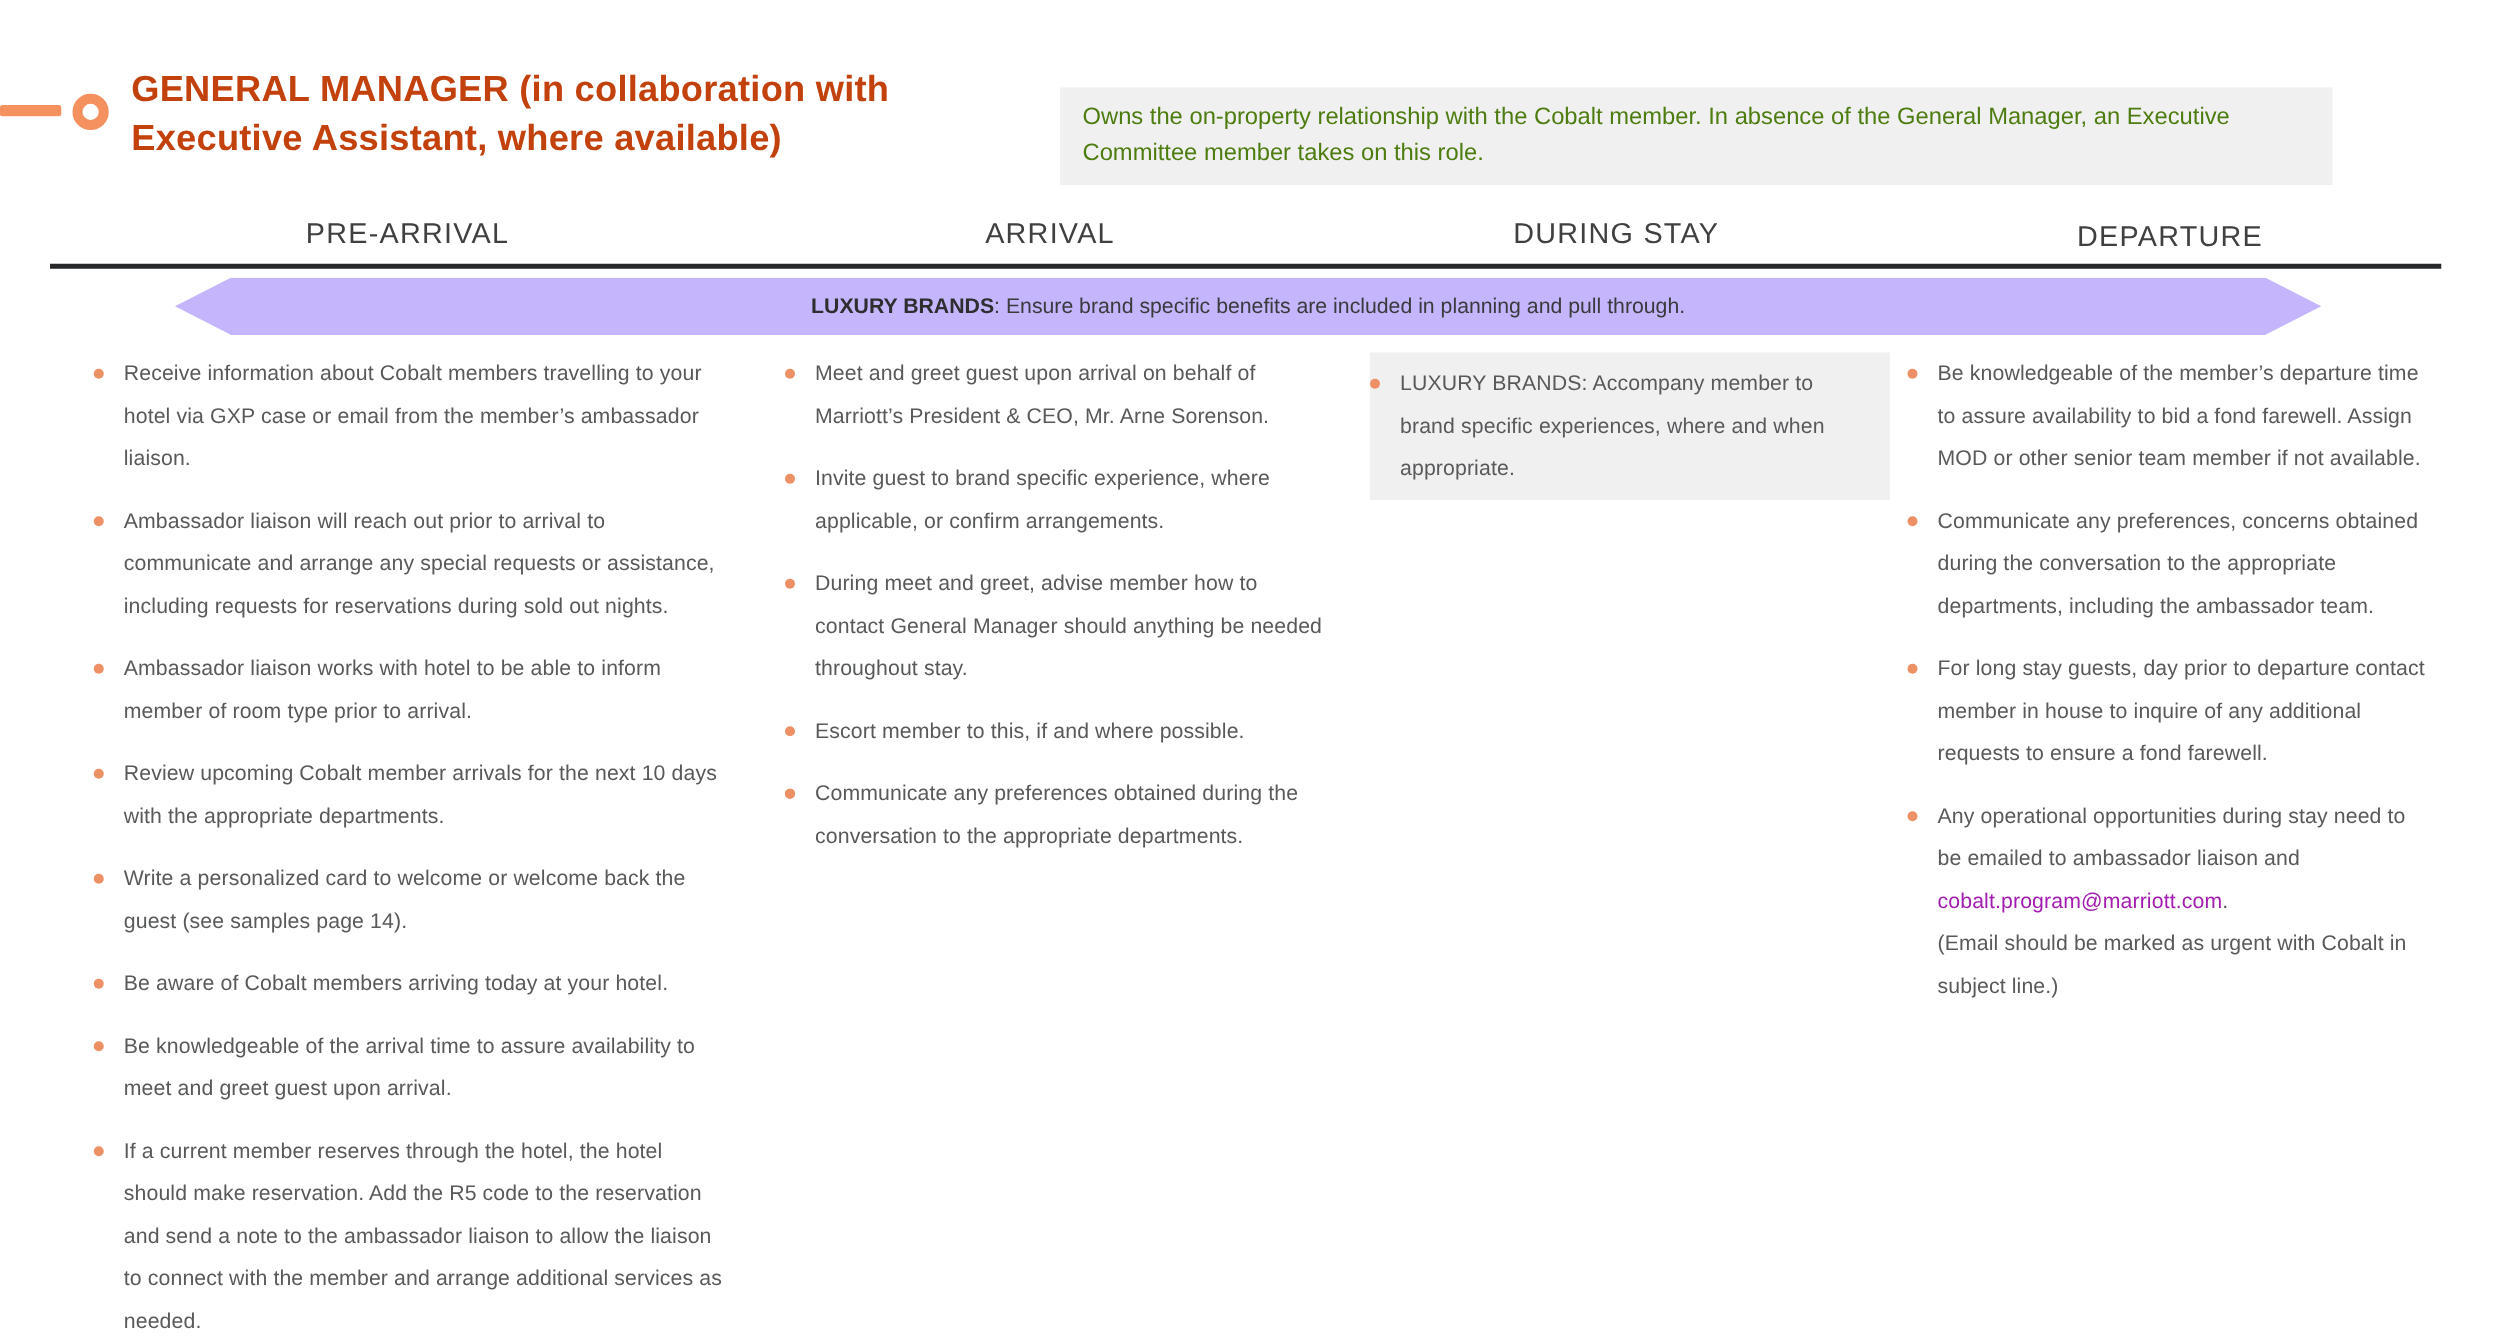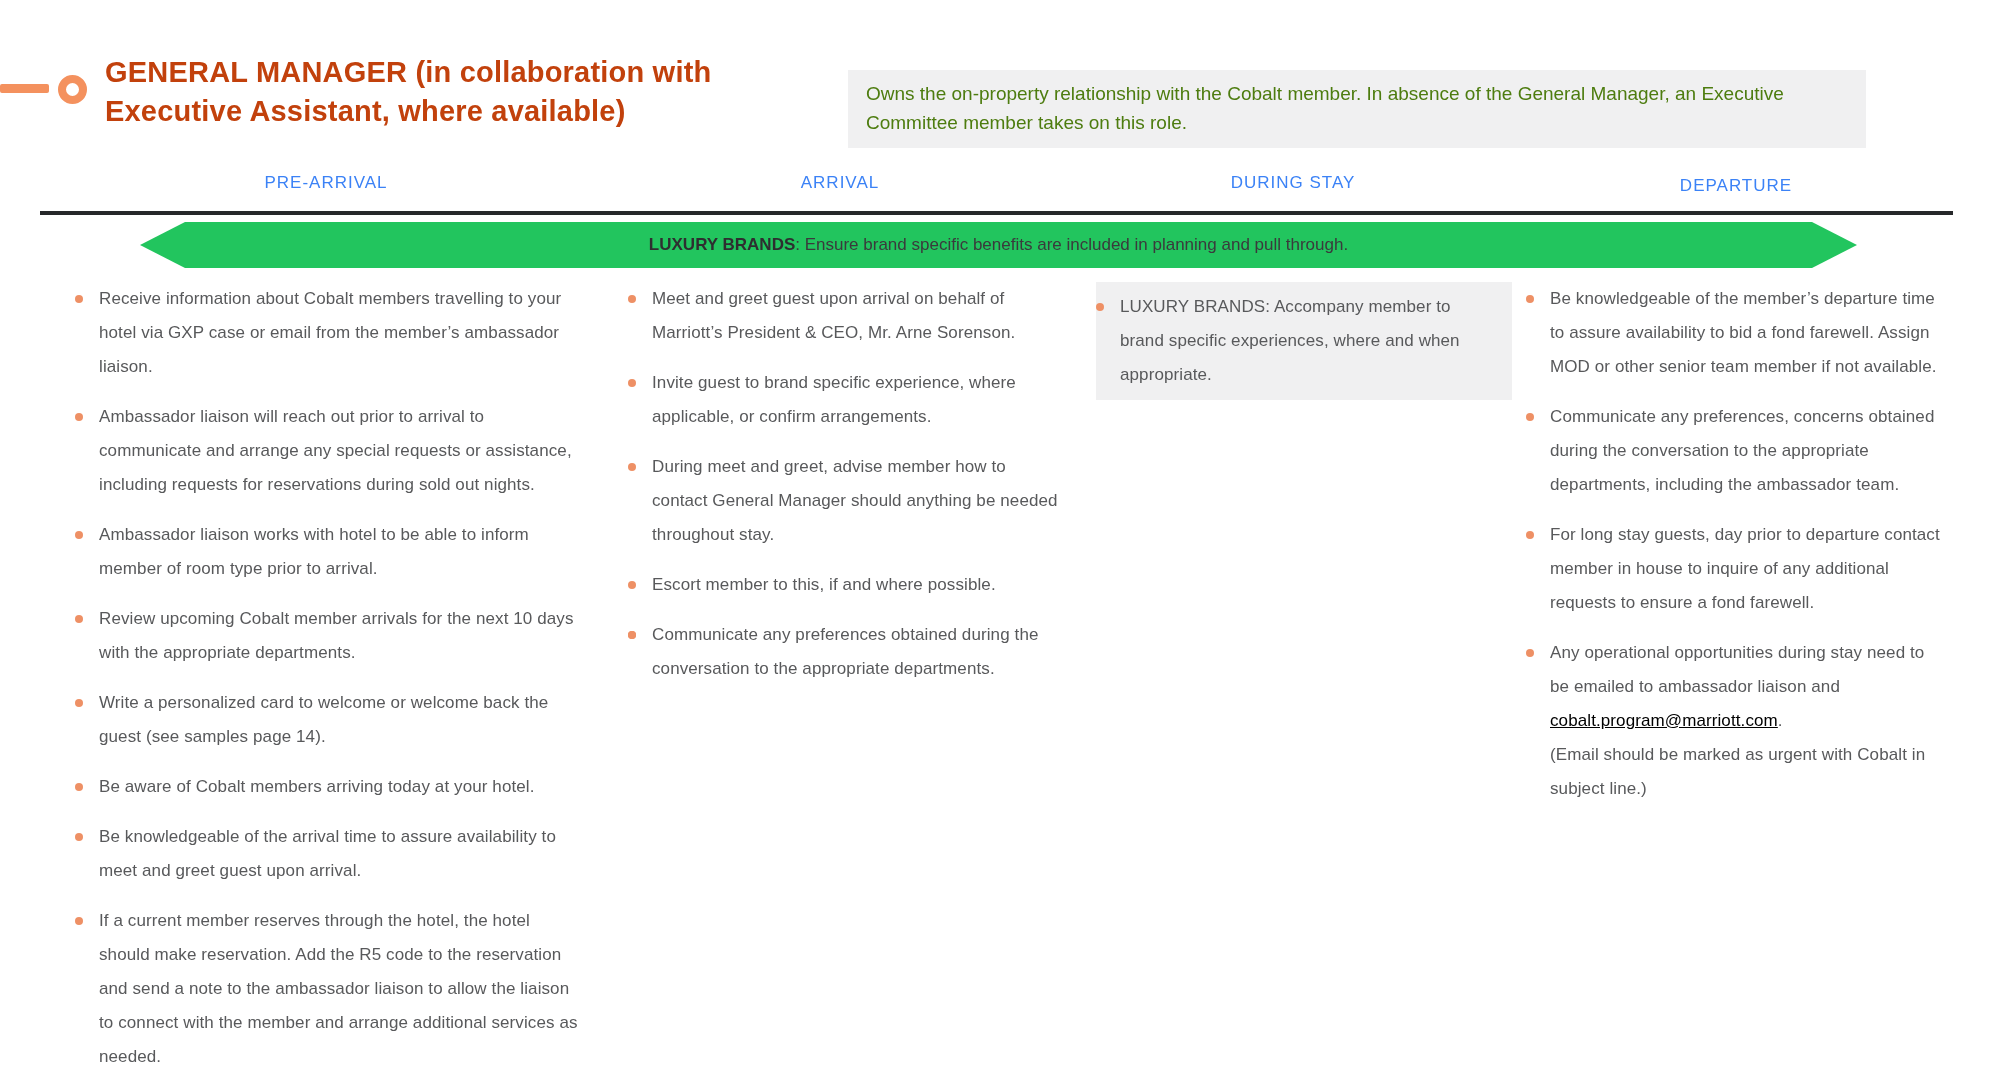--- a/index.html
+++ b/index.html
@@ -12,45 +12,45 @@
   .accent-ring { position:absolute; left:58px; top:75px; width:29px; height:29px; border:8px solid #F4915E; border-radius:50%; }
 
   
   .title { position:absolute; left:105px; top:53px; width:680px; font-size:29px; font-weight:bold; color:#c2410c; line-height:39px; letter-spacing:0.2px; }
   .title span { display:block; }
 
   
   .desc-box { position:absolute; left:848px; top:70px; width:1018px; background:#F0F0F1; padding:9px 18px 11px 18px; font-size:19px; line-height:29px; color:#4d7c0f; }
 
   
-  .phase-header { position:absolute; top:173px; transform:translateX(-50%); font-size:17px; letter-spacing:1px; color:#3b82f6; white-space:nowrap; }
+  .phase-header { position:absolute; top:173px; transform:translateX(-50%); font-size:23px; letter-spacing:1px; color:#404040; white-space:nowrap; }
   .ph-1 { left:326px; } .ph-2 { left:840px; } .ph-3 { left:1293px; } .ph-4 { left:1736px; top:176px; }
 
   
   .rule { position:absolute; left:40px; top:211px; width:1913px; height:4px; background:#26282A; }
 
   
-  .banner { position:absolute; left:140px; top:222px; width:1717px; height:46px; background:#22c55e;
+  .banner { position:absolute; left:140px; top:222px; width:1717px; height:46px; background:#c4b5fd;
             clip-path:polygon(45px 0, calc(100% - 45px) 0, 100% 50%, calc(100% - 45px) 100%, 45px 100%, 0 50%);
             display:flex; align-items:center; justify-content:center; font-size:17px; color:#3A3A3C; }
   .banner .bold { font-weight:bold; color:#2E2E30; }
 
   
   .col { position:absolute; top:282px; }
   .col-1 { left:75px;   width:508px; }
   .col-2 { left:628px;  width:434px; }
   .col-3 { left:1098px; width:414px; }
   .col-4 { left:1526px; width:418px; }
 
   .item { position:relative; padding-left:24px; margin-bottom:16px; font-size:17px; line-height:34px; color:#58595B; letter-spacing:0.1px; }
   .item .dot { position:absolute; left:0; top:13px; width:8px; height:8px; border-radius:50%; background:#EE9065; }
   .item.highlight { background:#F0F0F1; padding-top:8px; padding-bottom:8px; padding-right:24px; margin-left:-2px; }
   .item.highlight .dot { top:21px; }
 
-  .link { color:#000000; text-decoration:underline; cursor:pointer; }
+  .link { color:#a21caf; cursor:pointer; }
 </style>
 </head>
 <body>
 
 <div class="page">
 
   <div class="accent-dash"></div>
   <div class="accent-ring"></div>
 
   <h1 class="title" style="margin:0;">

